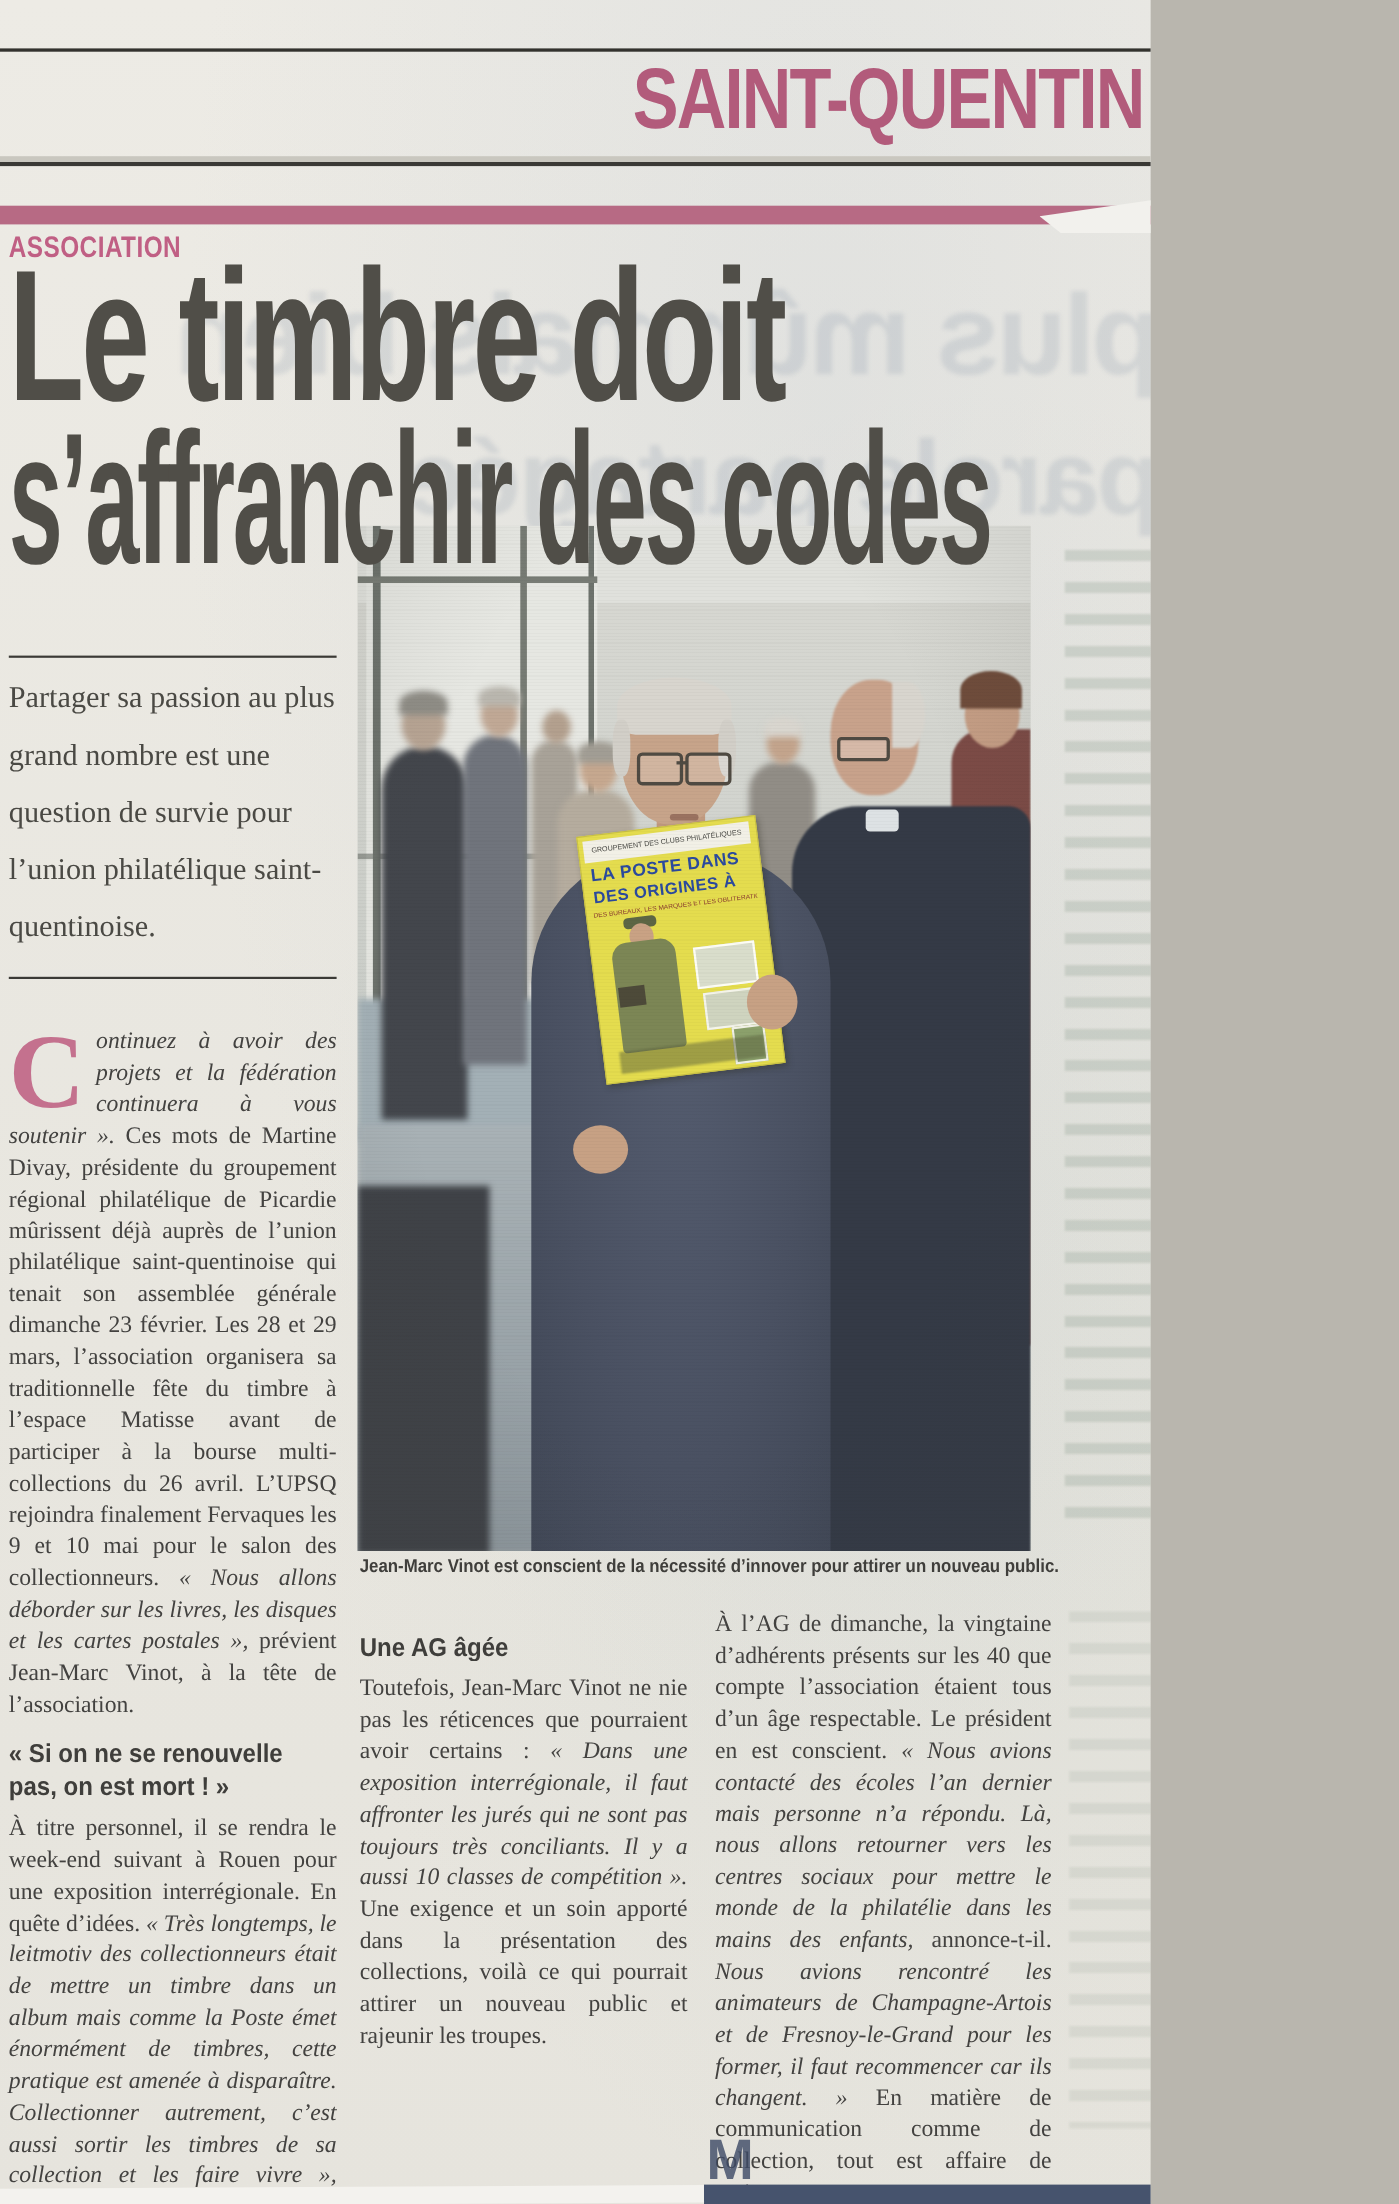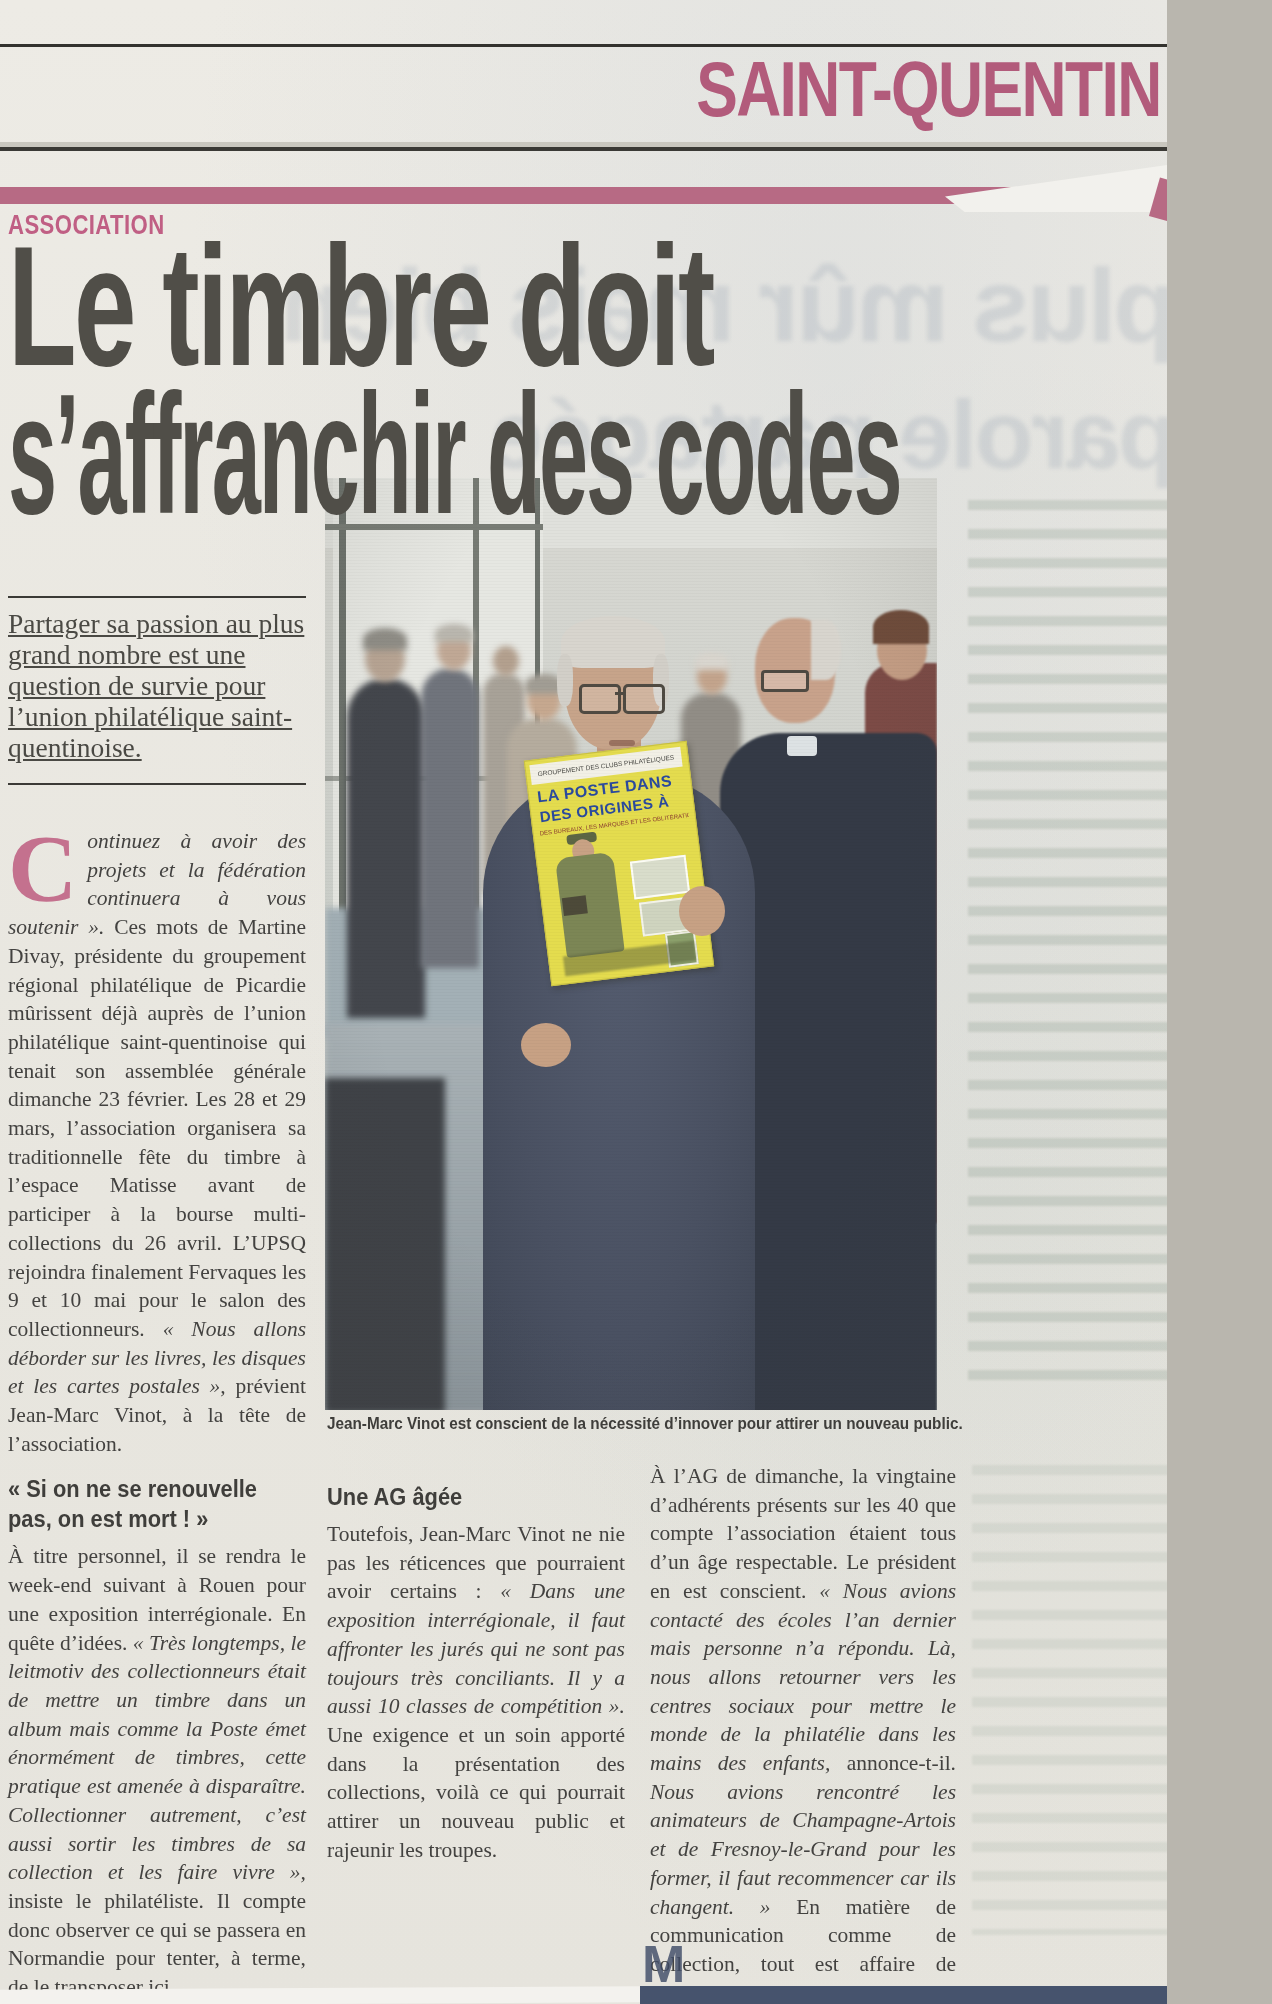--- a/index.html
+++ b/index.html
@@ -1,16 +1,16 @@
 <!DOCTYPE html>
 <html lang="fr"><head>
 <meta charset="utf-8">
 <style>
   html,body{margin:0;padding:0;background:#b9b6ae;}
-  .page{position:relative;width:1167px;height:2004px;overflow:hidden;
+  .page{position:relative;width:1046px;height:2004px;overflow:hidden;
     background:
       radial-gradient(ellipse at 72% 18%, rgba(196,204,212,.28), transparent 55%),
       radial-gradient(ellipse at 85% 60%, rgba(190,200,195,.22), transparent 50%),
       linear-gradient(#edebe5,#e8e6df 60%,#e6e4dd);
     font-family:"Liberation Serif", serif;color:#45443f;}
   .abs{position:absolute;}
   
   .top-line{left:0;top:44px;width:1272px;height:3px;background:#33322e;}
   .masthead{top:50px;right:6px;font-family:"Liberation Sans",sans-serif;font-weight:bold;
     font-size:78px;line-height:78px;color:#b25b7b;letter-spacing:-2px;
@@ -40,21 +40,21 @@
   
   .headline{left:8px;top:232px;z-index:2;color:#504e48;font-family:"Liberation Sans",sans-serif;
     font-weight:bold;}
   .headline .l{font-size:170px;line-height:148px;letter-spacing:-4px;white-space:nowrap;
     transform-origin:0 50%;}
   .headline .l1{transform:scaleX(.66);}
   .headline .l2{transform:scaleX(.52);}
   
   .col-left{left:8px;top:596px;width:298px;z-index:2;}
   .hr{border:0;border-top:2px solid #3b3a36;margin:0;}
-  .lead{font-size:27.5px;line-height:31px;color:#4a4944;margin:10px 0 20px 0;text-decoration:underline;}
+  .lead{font-size:27.5px;line-height:52px;color:#4a4944;margin:10px 0 20px 0;}
   .body-copy{font-size:21.5px;line-height:28.7px;text-align:justify;color:#434240;margin:0;}
   .col-left .body-copy.first{margin-top:42px;}
   .dropcap{float:left;font-family:"Liberation Serif",serif;font-weight:bold;font-size:96px;
     line-height:76px;color:#c4718e;padding:4px 10px 0 0;}
   .subhead{font-family:"Liberation Sans",sans-serif;font-weight:bold;font-size:23.5px;
     line-height:30px;color:#3f3e3b;margin:16px 0 8px 0;transform:scaleX(.93);
     transform-origin:0 0;}
   em{font-style:italic;}
   .end-marker{display:inline-block;width:11px;height:11px;background:#8e2f42;margin-left:5px;}
   

